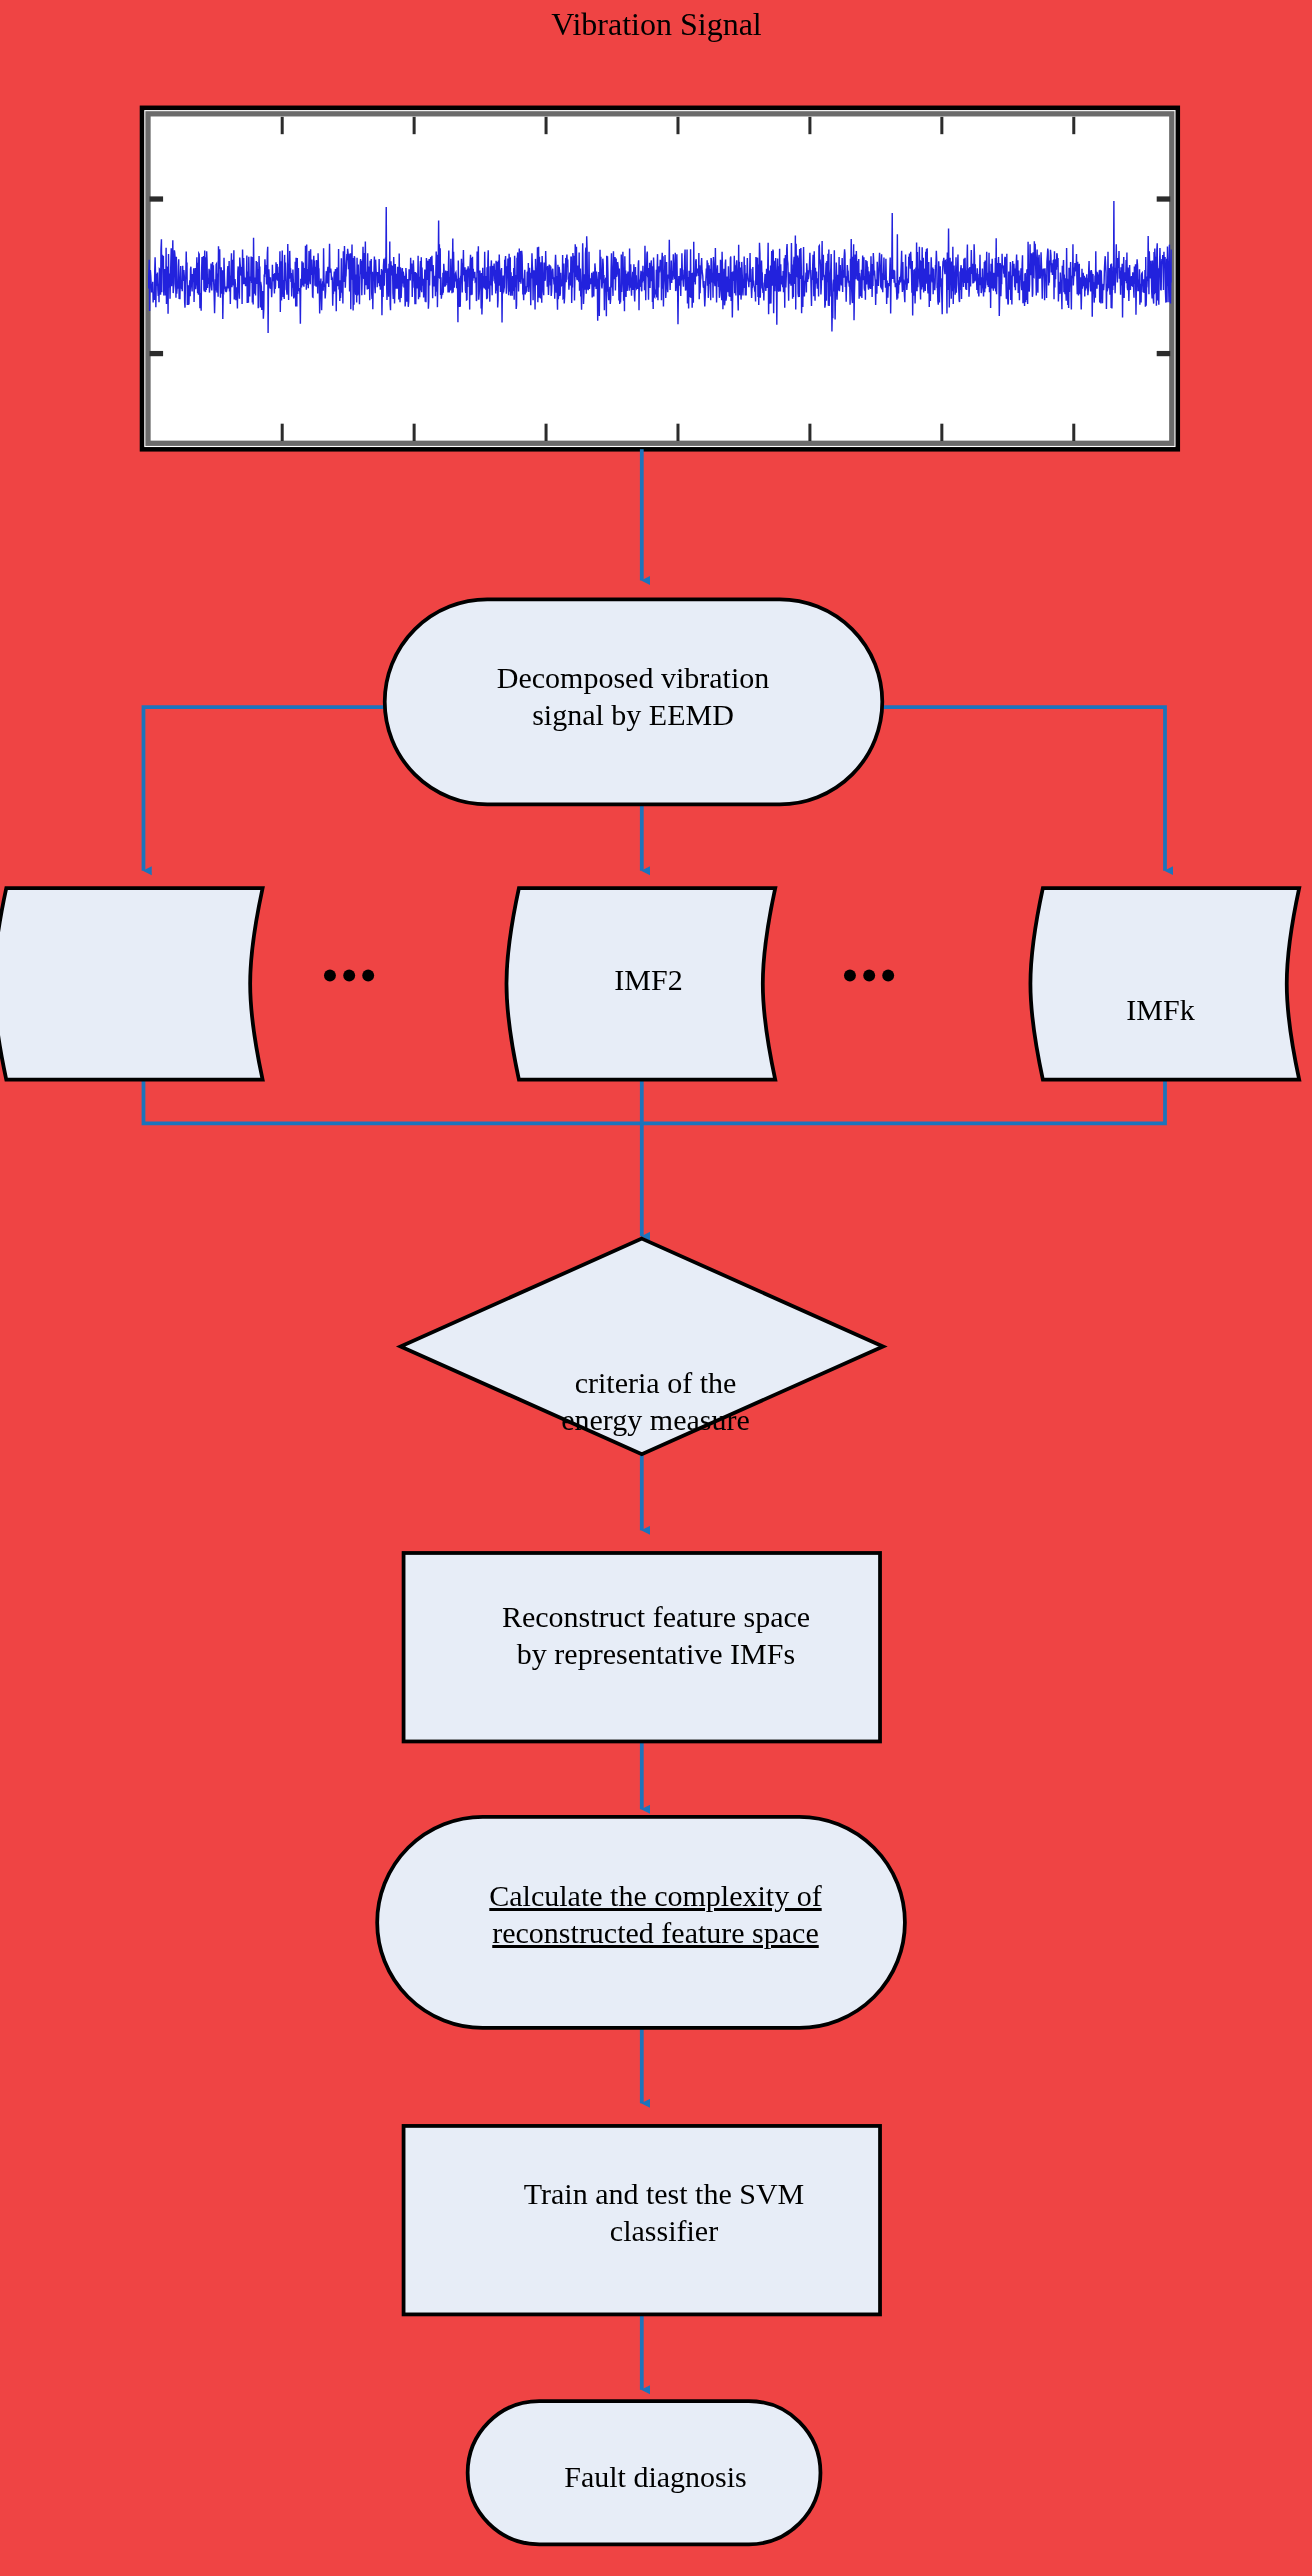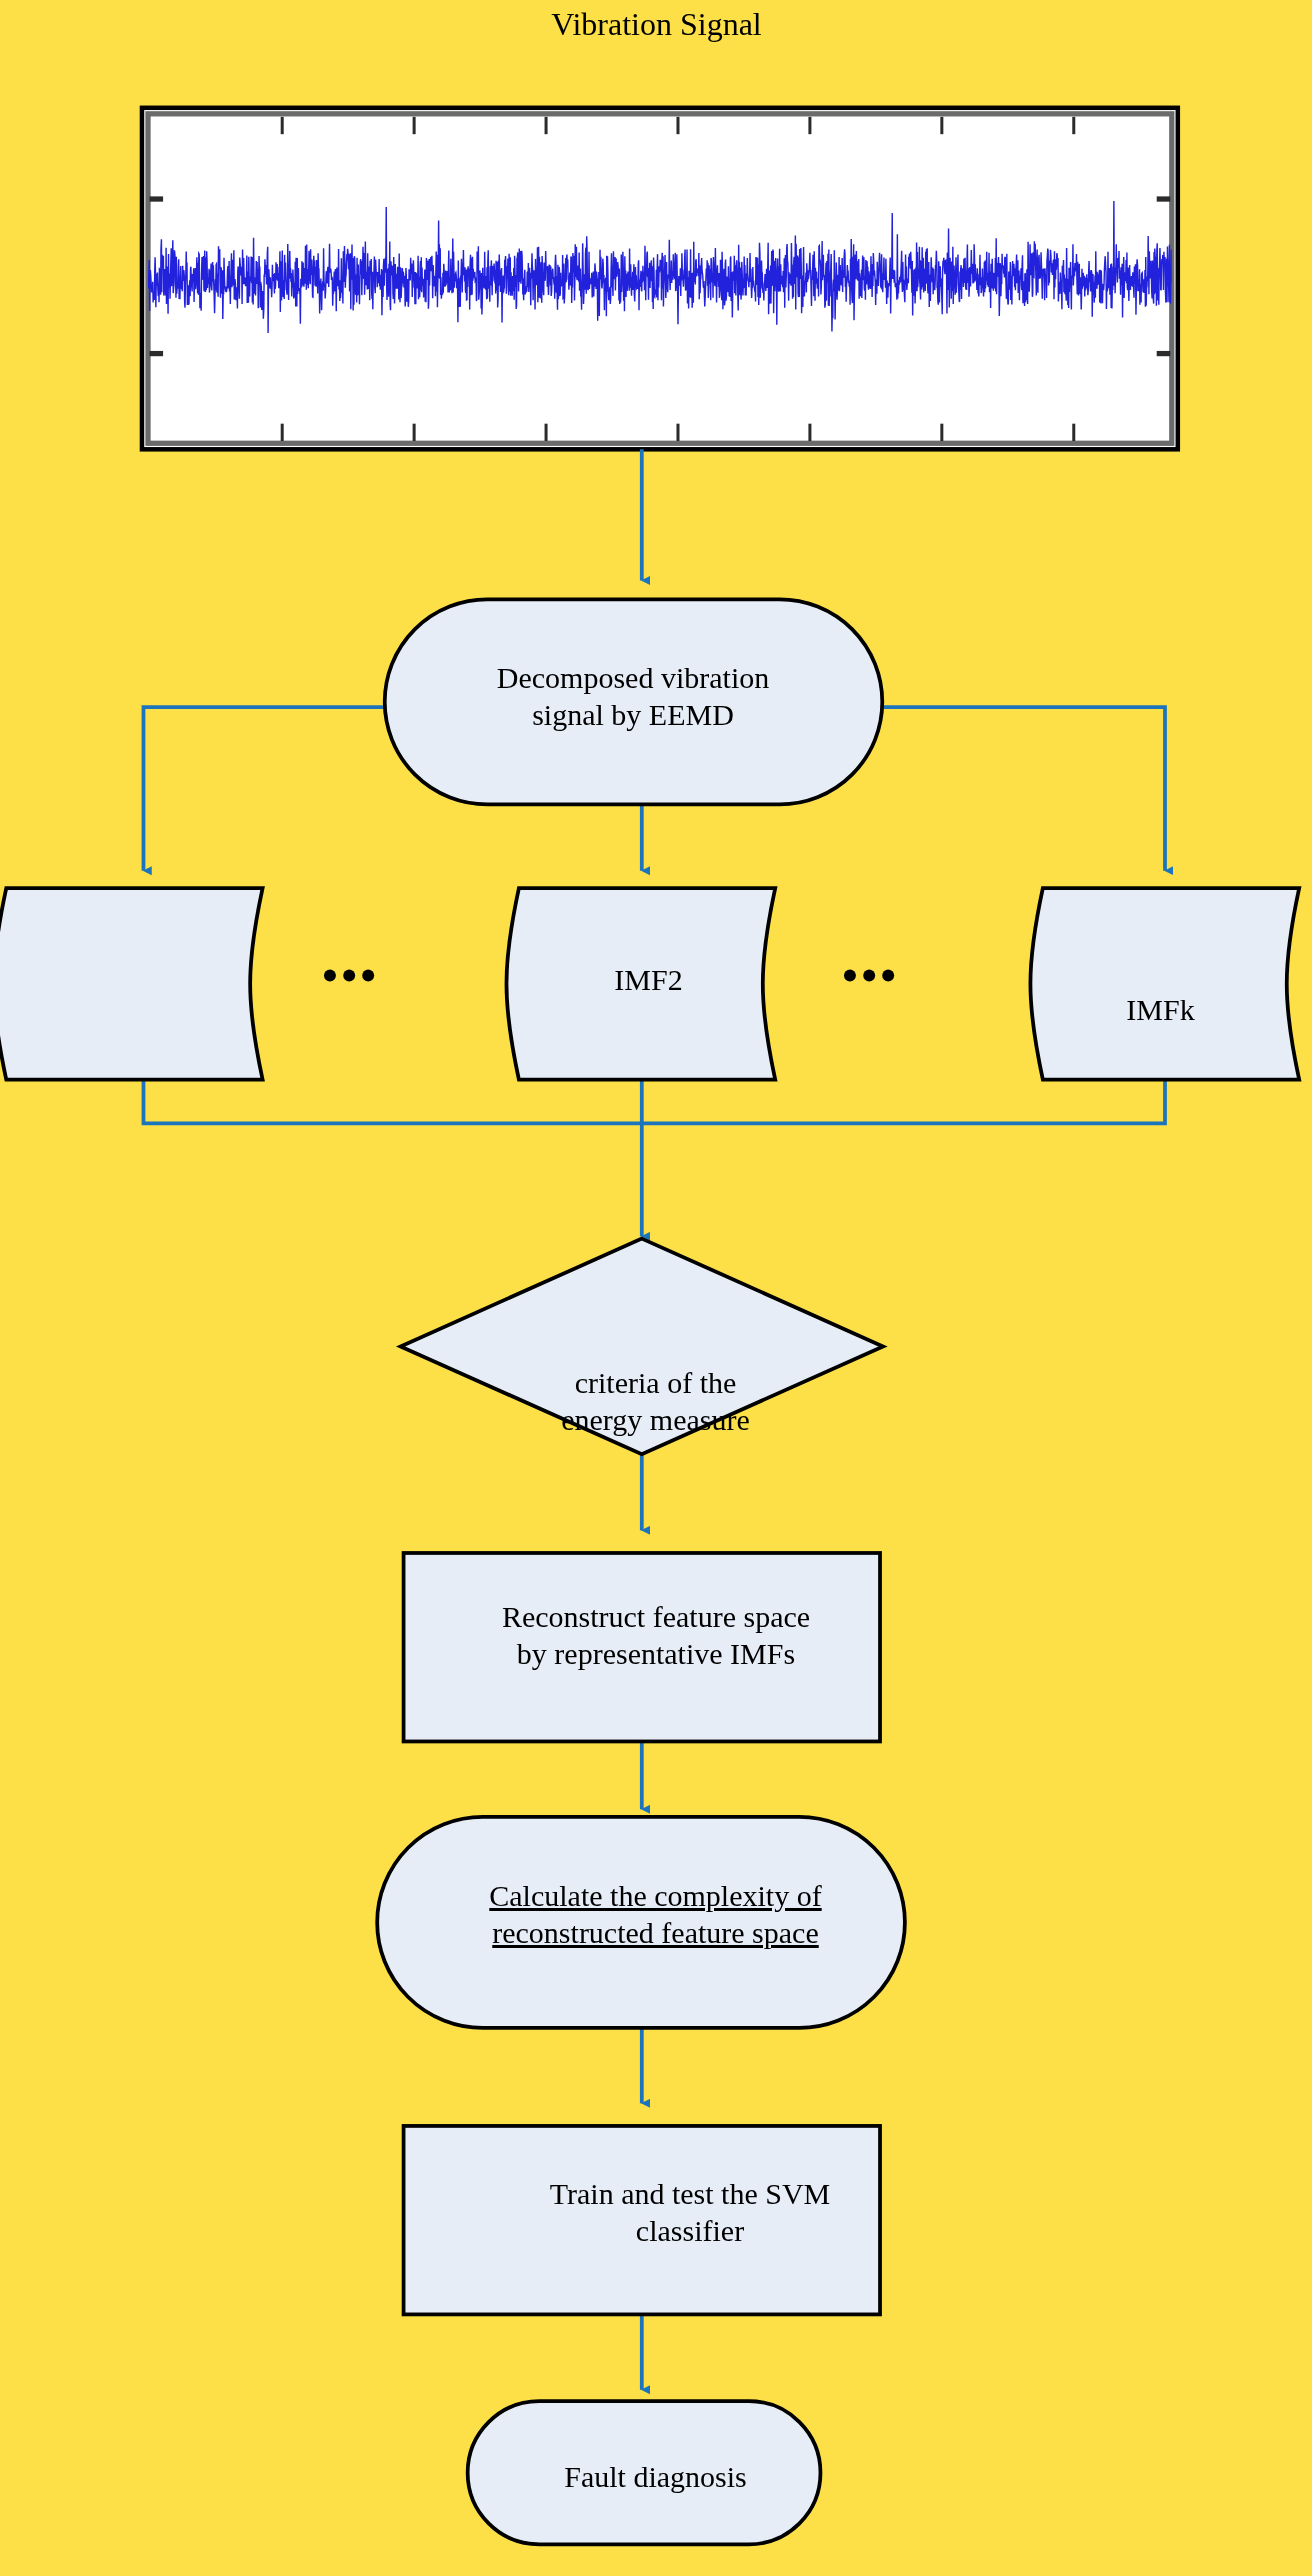--- a/index.html
+++ b/index.html
@@ -9,21 +9,21 @@
     background: #ffffff;
   }
   body {
     font-family: "Liberation Serif", "DejaVu Serif", serif;
     color: #000000;
   }
   #page {
     position: relative;
     width: 1313px;
     height: 2576px;
-    background: #fde047;
+    background: #ef4444;
     overflow: hidden;
   }
   #flow-svg {
     position: absolute;
     left: 0;
     top: 0;
     width: 1313px;
     height: 2576px;
     display: block;
   }
@@ -50,21 +50,21 @@
     color: #000000;
   }
   
   .lbl-eemd      { left: 384px; top: 599px;  width: 498px; height: 195px; font-size: 30px; }
   .lbl-imf1      { left: 15px;  top: 905px; width: 241px; height: 151px; font-size: 30px; }
   .lbl-imf2      { left: 528px; top: 905px; width: 241px; height: 151px; font-size: 30px; }
   .lbl-imfk      { left: 1040px;top: 935px; width: 241px; height: 151px; font-size: 30px; }
   .lbl-criteria  { left: 452px; top: 1315px; width: 407px; height: 173px; font-size: 30px; }
   .lbl-recon     { left: 407px; top: 1557px; width: 498px; height: 158px; font-size: 30px; }
   .lbl-complex   { left: 384px; top: 1824px; width: 543px; height: 181px; font-size: 30px; text-decoration: underline; }
-  .lbl-svm       { left: 421px; top: 2126px; width: 498px; height: 173px; font-size: 30px; padding-left: 20px; }
+  .lbl-svm       { left: 395px; top: 2126px; width: 498px; height: 173px; font-size: 30px; padding-left: 20px; }
   .lbl-fault     { left: 467px; top: 2409px; width: 377px; height: 136px; font-size: 30px; }
   .ell-left      { left: 298px; top: 942px; width: 106px; height: 68px; font-size: 44px; font-weight: bold; letter-spacing: 3.8px; }
   .ell-right     { left: 818px;top: 942px; width: 106px; height: 68px; font-size: 44px; font-weight: bold; letter-spacing: 3.8px; }
 </style>
 </head>
 <body>
 
 <div id="page">
 
   <div class="chart-title">Vibration Signal</div>

